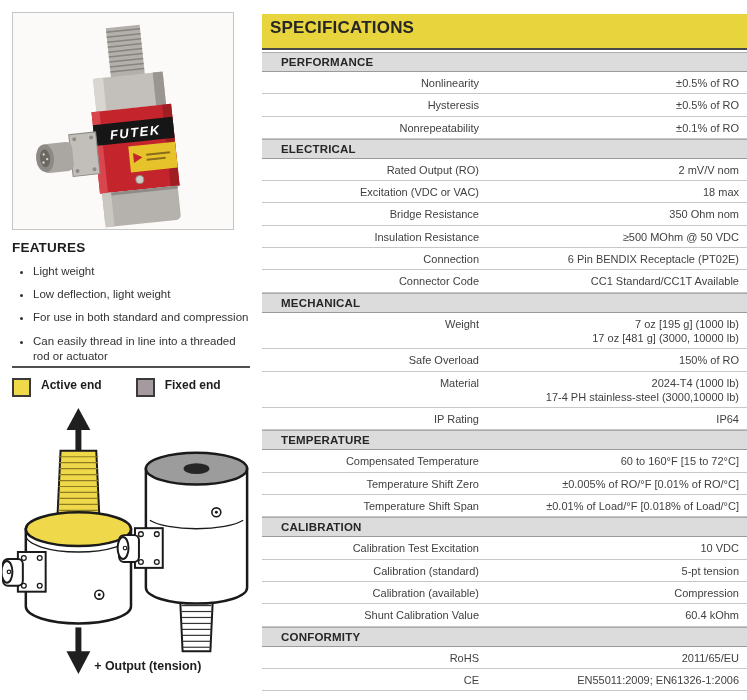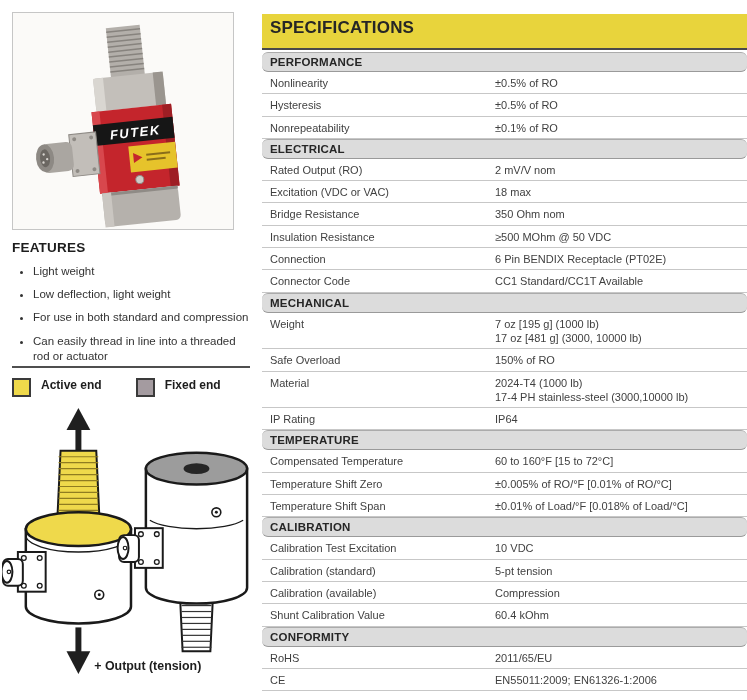--- a/index.html
+++ b/index.html
@@ -39,23 +39,23 @@
   .diag-label{font-family:"Liberation Sans",sans-serif;font-size:12.5px;font-weight:bold;fill:#1d1d1d;}
 
   
   .spec-table{position:absolute;left:262px;top:14px;width:485px;}
   .spec-title{
     background:var(--header-yellow);color:#262626;font-size:17px;font-weight:bold;
     padding:4px 8px 10px;border-bottom:2px solid #4a4a4a;margin-bottom:2px;letter-spacing:.2px;
   }
   .sec-header{
     background:var(--section-gray);color:#262626;font-size:11.5px;font-weight:bold;
-    padding:3px 8px;border-top:1px solid #ababab;border-bottom:1px solid #9a9a9a;letter-spacing:.2px;border-radius:6px;
-  }
-  .row{display:flex;border-bottom:1px solid #c7c7c7;font-size:11px;color:#3f3f3f;}
+    padding:3px 19px;border-top:1px solid #ababab;border-bottom:1px solid #9a9a9a;letter-spacing:.2px;
+  }
+  .row{display:flex;border-bottom:1px solid #c7c7c7;font-size:11px;color:#3f3f3f;text-align:right;}
   .cell{padding:4px 8px 3px;line-height:1.3;}
   .cell.label{width:225px;flex:none;}
   .cell.value{flex:1;}
 </style>
 </head>
 <body>
 
 <div class="page">
 
   <div class="photo-box">

